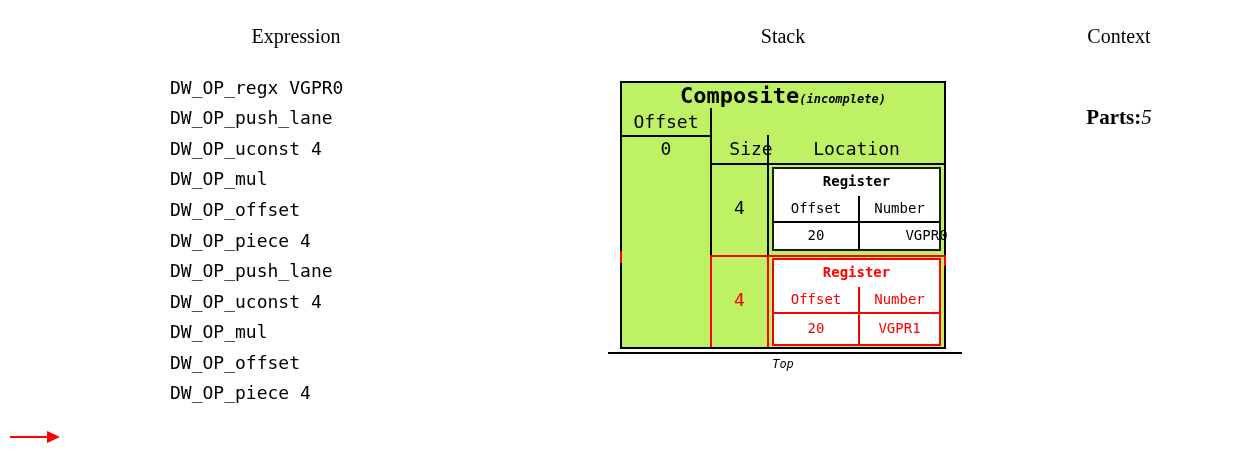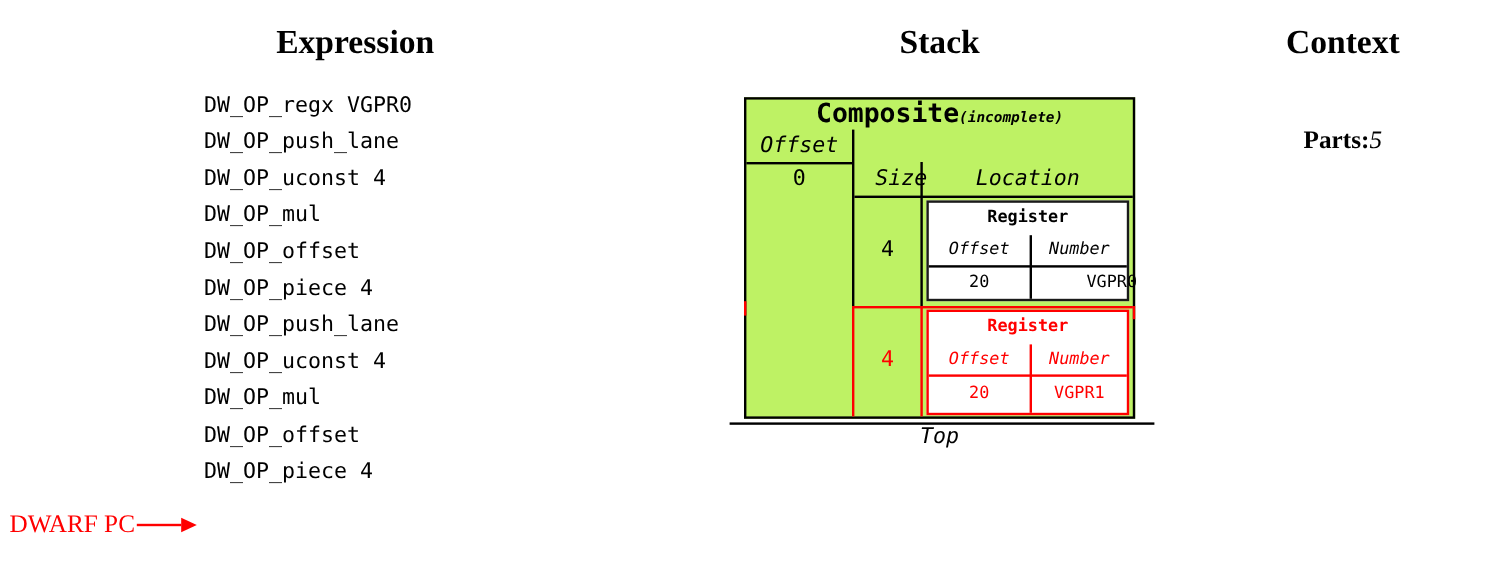--- a/index.html
+++ b/index.html
@@ -2,60 +2,60 @@
 <html><head>
 <meta charset="utf-8">
 <style>
   html,body{margin:0;padding:0;background:#ffffff;}
   .canvas{position:relative;width:1241px;height:468px;background:#ffffff;overflow:hidden;
           font-family:"DejaVu Sans Mono",monospace;color:#000;}
   .abs{position:absolute;}
   .cxy{transform:translate(-50%,-50%);white-space:nowrap;}
 
   
-  .col-header{font-family:"Liberation Serif",serif;font-weight:bold;font-size:28px;}
+  .col-header{font-family:"Liberation Serif",serif;font-weight:normal;font-size:20px;}
 
   
   .expr-list{position:absolute;left:170px;top:72px;}
   .expr-line{height:30.55px;display:flex;align-items:center;font-size:18px;white-space:pre;}
 
   
   .pc-pointer{position:absolute;left:8px;top:437px;transform:translateY(-50%);
               display:flex;align-items:center;color:#ff0000;}
   .pc-label{font-family:"Liberation Serif",serif;font-size:21px;white-space:nowrap;}
   .arrow-shaft{display:inline-block;width:37px;height:2px;background:#ff0000;margin-left:2px;}
   .arrow-head{display:inline-block;width:0;height:0;border-left:13px solid #ff0000;
               border-top:6px solid transparent;border-bottom:6px solid transparent;}
 
   
   .composite{position:absolute;left:620px;top:81px;width:326px;height:268px;
              border:2px solid #000;box-sizing:border-box;background:#bef264;}
   .composite .cell{position:absolute;display:flex;align-items:center;justify-content:center;
                    font-size:18px;white-space:nowrap;}
-  .it{font-style:italic;}
+  .it{}
   .bd{font-weight:bold;}
   .red{color:#ff0000;}
   .line{position:absolute;background:#000;}
   .rline{position:absolute;background:#ff0000;}
 
   .composite-title{position:absolute;left:0;right:0;top:1px;height:24px;
                    display:flex;justify-content:center;align-items:baseline;}
   .composite-title .t1{font-weight:bold;font-size:22px;line-height:24px;}
   .composite-title .t2{font-weight:bold;font-style:italic;font-size:12px;}
 
   
   .regtable{position:absolute;left:150px;width:169px;box-sizing:border-box;background:#fff;}
   .regtable.black{top:84px;height:84px;border:2px solid #1a1a1a;}
   .regtable.redbox{top:175px;height:88px;border:2px solid #ff0000;}
   .regtable .cell{position:absolute;display:flex;align-items:center;justify-content:center;
                   font-size:14px;white-space:nowrap;}
 
   
   .stack-underline{position:absolute;left:608px;top:352px;width:354px;height:2px;background:#000;}
-  .top-label{font-size:18px;font-style:italic;}
+  .top-label{font-size:12px;font-style:italic;}
 
   
   .ctx-line{font-family:"Liberation Serif",serif;font-size:21px;}
   .ctx-line .lbl{font-weight:bold;}
   .ctx-line .val{font-style:italic;}
 </style>
 </head>
 <body>
 
 <div class="canvas">
@@ -72,21 +72,20 @@
     <div class="expr-line">DW_OP_offset</div>
     <div class="expr-line">DW_OP_piece 4</div>
     <div class="expr-line">DW_OP_push_lane</div>
     <div class="expr-line">DW_OP_uconst 4</div>
     <div class="expr-line">DW_OP_mul</div>
     <div class="expr-line">DW_OP_offset</div>
     <div class="expr-line">DW_OP_piece 4</div>
   </div>
 
   <div class="pc-pointer">
-    <span class="pc-label">DWARF PC</span>
     <span class="arrow-shaft"></span>
     <span class="arrow-head"></span>
   </div>
 
   <div class="composite">
 
     <div class="composite-title">
       <span class="t1">Composite</span>
         <span class="t2">(incomplete)</span>
     </div>

